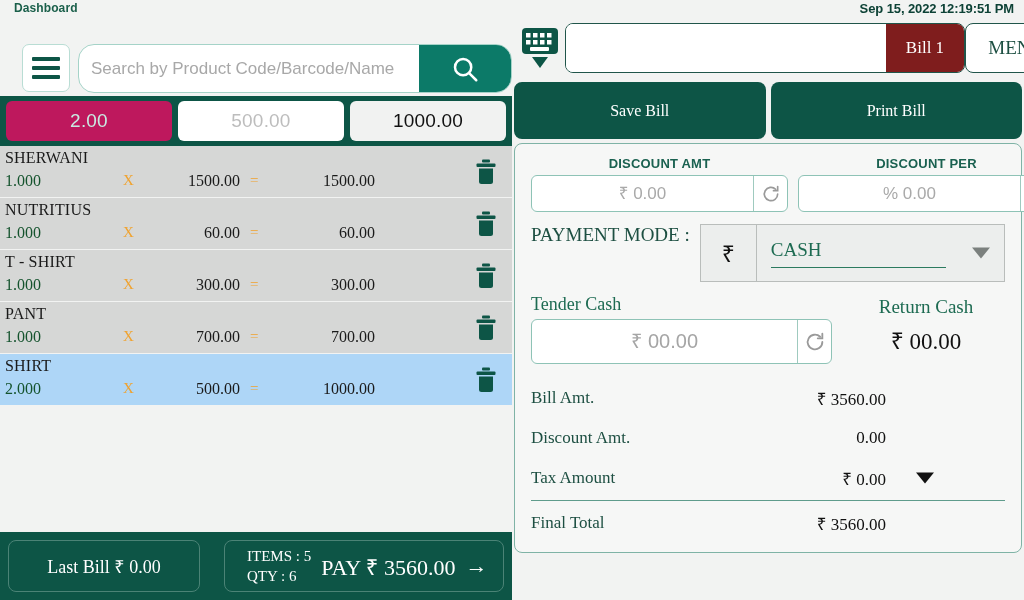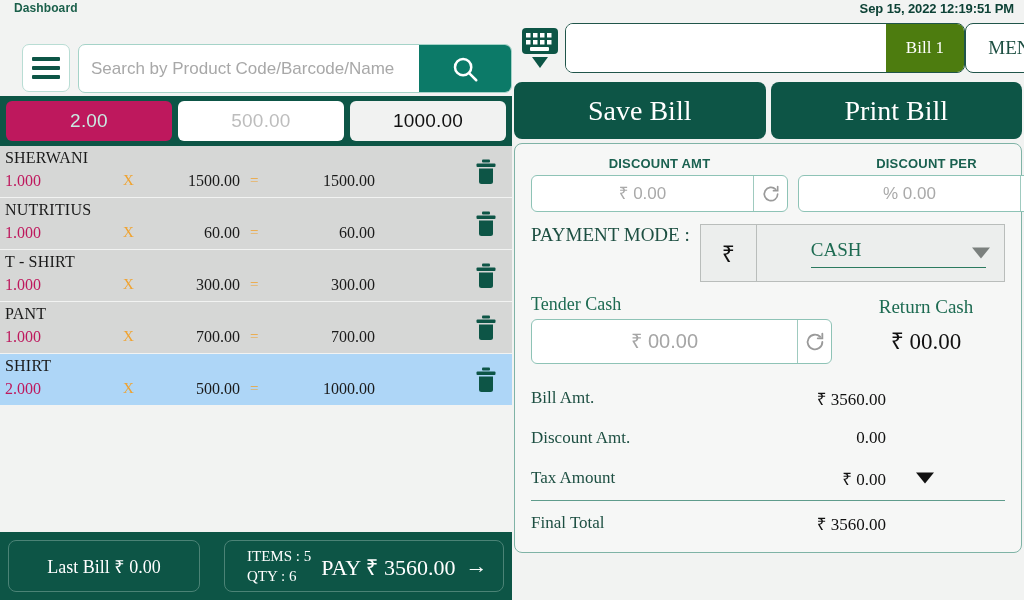--- a/index.html
+++ b/index.html
@@ -73,21 +73,21 @@
     background: #0d5546;
     border-radius: 1px;
   }
 
   .search-wrap {
     position: absolute;
     left: 78px; top: 22px;
     width: 434px; height: 49px;
     background: #ffffff;
     border: 1px solid #a5d3c8;
-    border-radius: 7px;
+    border-radius: 16px;
     overflow: hidden;
     display: flex;
   }
   .search-input {
     flex: 1;
     border: none;
     outline: none;
     background: transparent;
     padding: 0 10px 0 12px;
     font-size: 17px;
@@ -163,21 +163,21 @@
     font-family: "Liberation Serif", serif;
     font-size: 16px;
     color: #1a1a1a;
     letter-spacing: .2px;
   }
   .p-qty {
     position: absolute;
     left: 5px; top: 26px;
     font-family: "Liberation Serif", serif;
     font-size: 16px;
-    color: #be185d;
+    color: #14532d;
   }
   .p-x {
     position: absolute;
     left: 123px; top: 26px;
     font-family: "Liberation Serif", serif;
     font-size: 15px;
     color: #f0a22e;
   }
   .p-rate {
     position: absolute;
@@ -288,21 +288,21 @@
     border: 1px solid #20554a;
     border-radius: 8px;
     background: #ffffff;
     display: flex;
     overflow: hidden;
     cursor: pointer;
   }
   .bill-blank { flex: 1; background: #ffffff; }
   .bill-tab-active {
     flex: 0 0 78px;
-    background: #4d7c0f;
+    background: #7f1d1d;
     display: flex; align-items: center; justify-content: center;
     color: #ffffff;
     font-family: "Liberation Serif", serif;
     font-size: 17px;
     cursor: pointer;
   }
   .menu-card {
     position: absolute;
     left: 453px; top: 5px;
     width: 160px; height: 50px;
@@ -323,21 +323,21 @@
     display: flex;
     gap: 5px;
   }
   .action-btn {
     flex: 1;
     background: #0d5546;
     border-radius: 8px;
     display: flex; align-items: center; justify-content: center;
     color: #ffffff;
     font-family: "Liberation Serif", serif;
-    font-size: 28px;
+    font-size: 16px;
     cursor: pointer;
   }
 
   .summary-card {
     position: absolute;
     left: 2px; top: 125px;
     width: 508px; height: 410px;
     background: #f6f7f6;
     border: 1px solid #7fb3a6;
     border-radius: 8px;
@@ -422,21 +422,20 @@
     position: relative;
   }
   .mode-value {
     font-family: "Liberation Serif", serif;
     font-size: 19px;
     color: #1d6b52;
     padding-bottom: 6px;
     border-bottom: 1px solid #2b7a5f;
     display: inline-block;
     min-width: 175px;
-    margin-left: 40px;
   }
   .mode-caret {
     position: absolute;
     right: 14px; top: 50%;
     transform: translateY(-50%);
     width: 0; height: 0;
     border-left: 9px solid transparent;
     border-right: 9px solid transparent;
     border-top: 11px solid #7b807e;
   }

